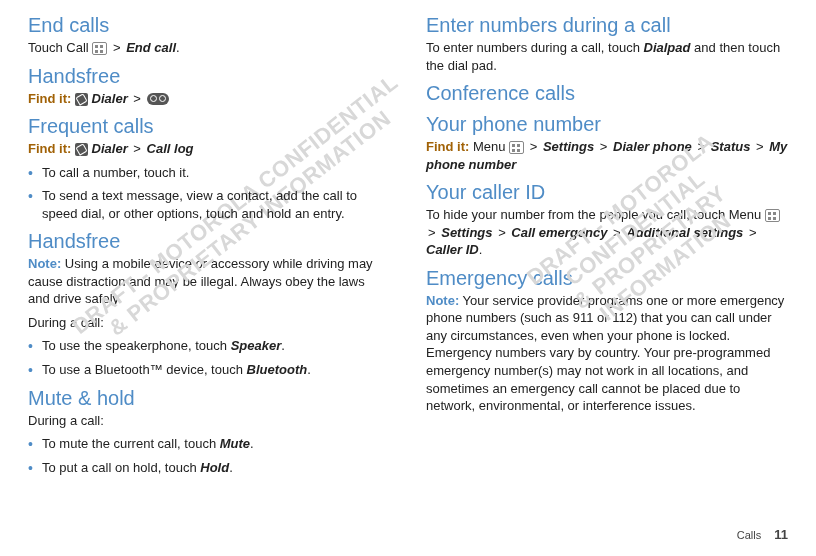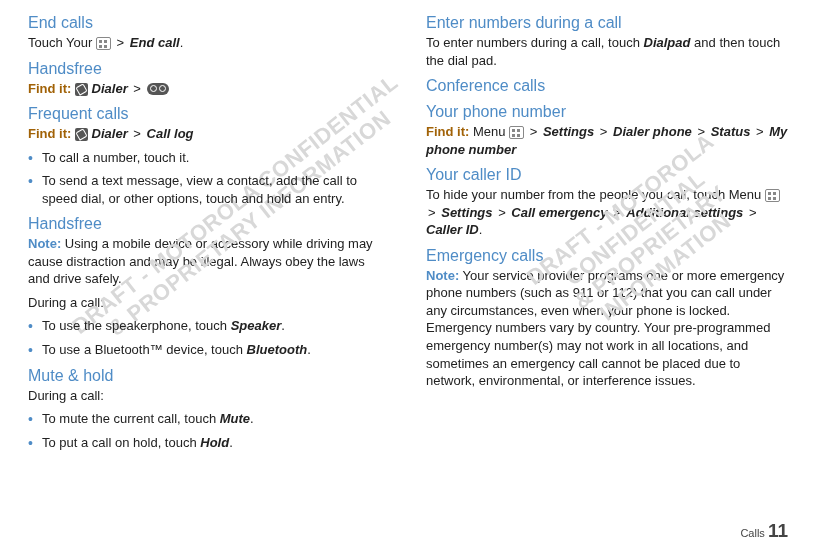--- a/index.html
+++ b/index.html
@@ -16,21 +16,21 @@
   }
   .page {
     display: flex;
     gap: 36px;
     height: 500px;
   }
   .col {
     flex: 1;
     min-width: 0;
   }
-  .h { color: #4f8cc6; font-size: 16px; font-weight: 400; margin-top: 8px; margin-bottom: 2px; }
+  .h { color: #4f8cc6; font-size: 20px; font-weight: 400; margin-top: 8px; margin-bottom: 2px; }
   .h.first { margin-top: 0; }
   .find { color: #a16207; font-weight: 700; }
   .note { color: #4f8cc6; font-weight: 700; }
   p { line-height: 1.35; margin-bottom: 6px; }
   b { font-weight: 700; font-style: italic; }
   .bullets { list-style: none; padding-left: 0; margin-bottom: 6px; }
   .bullets li { position: relative; padding-left: 14px; line-height: 1.35; margin-bottom: 6px; }
   .bullets li::before { content: "•"; position: absolute; left: 0; color: #4f8cc6; font-size: 14px; }
   .icon { display: inline-flex; align-items: center; justify-content: center; vertical-align: middle; }
   .icon-dialer {
@@ -50,21 +50,21 @@
   }
   .icon-vm::before, .icon-vm::after {
     content:""; position:absolute; width:5px; height:5px; border:1px solid #fff; border-radius:50%; top:2px;
   }
   .icon-vm::before { left:3px; }
   .icon-vm::after { right:3px; }
   .gt { padding: 0 2px; }
   .footer {
     position: absolute; bottom: 14px; right: 28px; font-size: 11px; color: #444;
   }
-  .footer .pg { font-weight: 700; font-size: 19px; margin-left: 0; }
+  .footer .pg { font-weight: 700; font-size: 13px; margin-left: 10px; }
   .wm {
     position: absolute; color: #d8d8d8; font-weight: 700; font-size: 22px;
     transform: rotate(-38deg); line-height: 1.1; text-align: center; pointer-events:none;
     letter-spacing: 0.5px;
   }
   .wm1 { left: 40px; top: 190px; }
   .wm2 { left: 470px; top: 190px; }
 </style>
 </head>
 <body>
@@ -75,21 +75,21 @@
 <div class="wm wm2">
   <span>DRAFT - MOTOROLA CONFIDENTIAL</span><br><span>&amp; PROPRIETARY INFORMATION</span>
 </div>
 
 <div class="page">
 
   <div class="col">
 
     <div class="h first">End calls</div>
     <p>
-      <span>Touch Your </span><span class="icon icon-menu"></span><span class="gt"> &gt; </span><b>End call</b><span>.</span>
+      <span>Touch Call </span><span class="icon icon-menu"></span><span class="gt"> &gt; </span><b>End call</b><span>.</span>
     </p>
 
     <div class="h">Handsfree</div>
     <p>
       <span class="find">Find it:</span>
       <span class="icon icon-dialer"></span>
       <b>Dialer</b>
       <span class="gt">&gt;</span>
       <span class="icon icon-vm"></span>
     </p>

